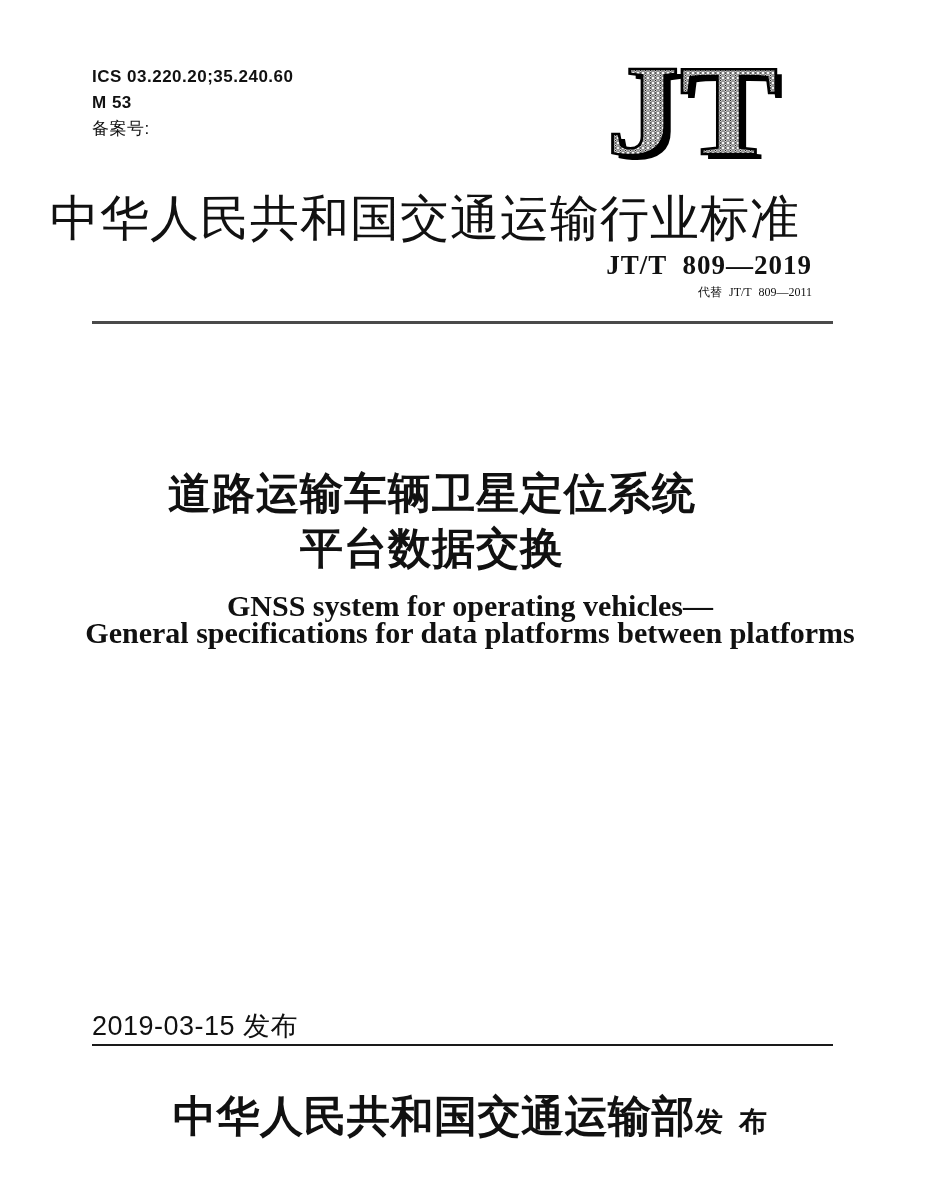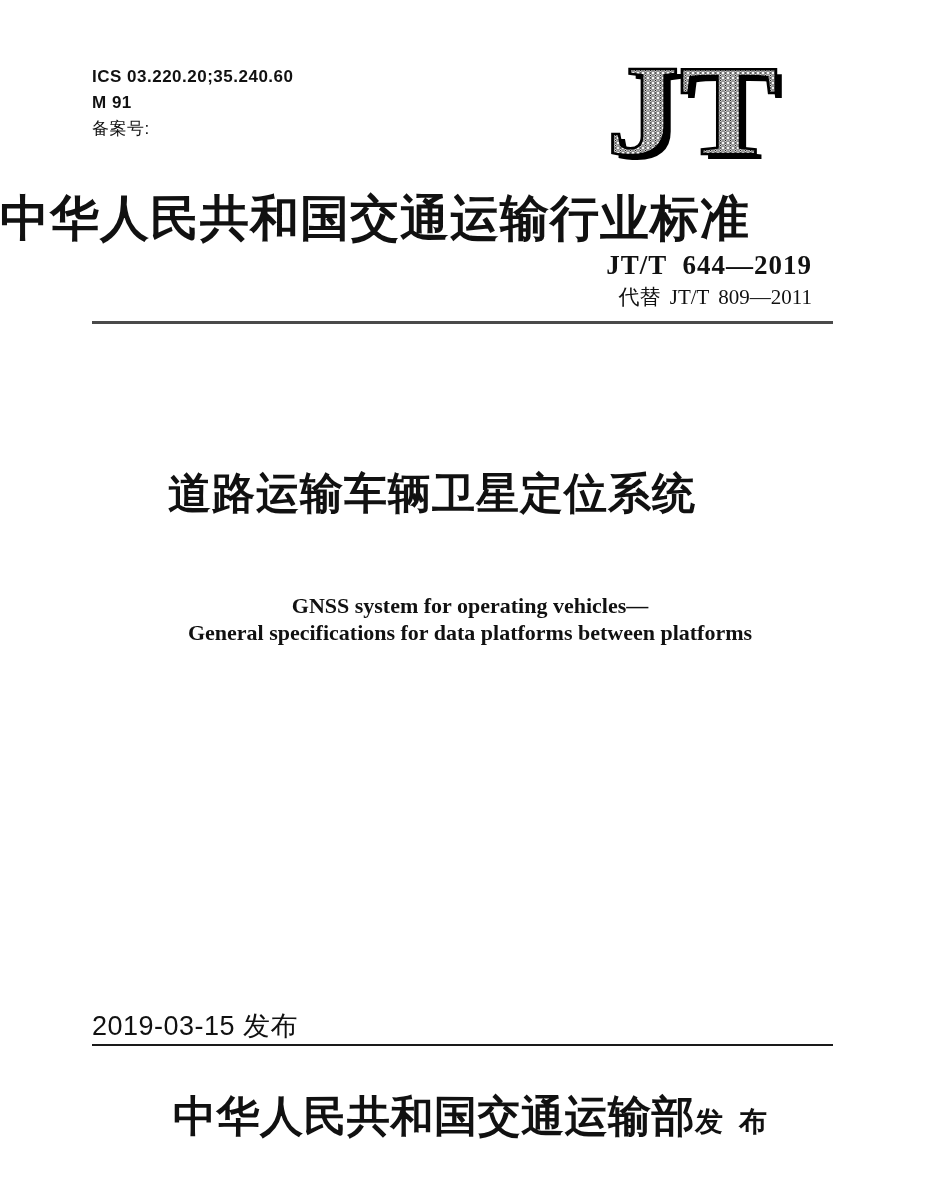--- a/index.html
+++ b/index.html
@@ -18,47 +18,47 @@
     font-family:"Liberation Sans","DejaVu Sans",sans-serif;
     font-size:17px;line-height:26px;font-weight:bold;
     letter-spacing:0.5px;
   }
   .ics-block .record{font-weight:400;}
   
   .jt-logo{position:absolute;left:598px;top:58px;width:200px;height:115px;}
   
   .std-header{
     position:absolute;left:0;top:186px;width:800px;
-    text-align:left;
-    font-size:49px;font-weight:bold;
+    text-align:right;
+    font-size:49px;font-weight:normal;
     letter-spacing:1px;white-space:nowrap;
   }
   
   .std-num-block{
     position:absolute;right:128px;top:251px;
     text-align:right;line-height:1.1;
   }
   .std-num{font-size:27px;font-weight:bold;word-spacing:8px;letter-spacing:1px;}
-  .std-replaces{font-size:21px;margin-top:5px;word-spacing:4px;}
+  .std-replaces{font-size:12px;margin-top:5px;word-spacing:4px;}
   .rule-top{
     position:absolute;left:92px;top:321px;width:741px;height:3px;
     background:#4a4a4a;
   }
   
   .title-zh{
     position:absolute;left:0;top:466px;width:864px;
     text-align:center;
     font-family:"Liberation Sans","DejaVu Sans",sans-serif;
     font-size:43px;font-weight:bold;line-height:55px;
     letter-spacing:1px;
   }
   .title-en{
     position:absolute;left:0;top:592px;width:940px;
     text-align:center;
-    font-size:22px;font-weight:bold;line-height:27px;
+    font-size:30px;font-weight:bold;line-height:27px;
   }
   
   .dates-row{
     position:absolute;left:92px;top:1008px;width:741px;
     display:flex;justify-content:space-between;
     font-family:"Liberation Sans","DejaVu Sans",sans-serif;
     font-size:27px;font-weight:500;letter-spacing:0.5px;
   }
   .rule-bottom{
     position:absolute;left:92px;top:1044px;width:741px;height:2px;
@@ -73,47 +73,48 @@
   .publisher-name{font-size:43px;font-weight:bold;letter-spacing:0.5px;}
   .publish-label{font-size:28px;font-weight:bold;letter-spacing:16px;margin-right:-16px;text-align:right;}
 </style>
 </head>
 <body>
 
 <div class="page">
 
   <div class="ics-block">
     <div>ICS 03.220.20;35.240.60</div>
-    <div>M 91</div>
+    <div>M 53</div>
     <div class="record">备案号:</div>
   </div>
 
   <svg class="jt-logo" viewBox="0 0 200 115" xmlns="http://www.w3.org/2000/svg" aria-hidden="true">
     <defs>
       <pattern id="jtpat" width="5" height="5" patternUnits="userSpaceOnUse">
         <rect width="5" height="5" fill="#f5f5f5"></rect>
         <path d="M0 2.5 L2.5 0 L5 2.5 L2.5 5 Z" fill="none" stroke="#1a1a1a" stroke-width="0.9"></path>
         <circle cx="2.5" cy="2.5" r="0.8" fill="#1a1a1a"></circle>
       </pattern>
     </defs>
     <text x="14" y="101" font-family="'Liberation Serif','DejaVu Serif',serif" font-weight="bold" font-size="130" fill="#000000" textLength="172" lengthAdjust="spacingAndGlyphs">JT</text>
     <text x="8" y="96" font-family="'Liberation Serif','DejaVu Serif',serif" font-weight="bold" font-size="130" fill="url(#jtpat)" stroke="#000000" stroke-width="2.5" textLength="172" lengthAdjust="spacingAndGlyphs">JT</text>
   </svg>
 
   <div class="std-header">中华人民共和国交通运输行业标准</div>
 
   <div class="std-num-block">
-    <div class="std-num">JT/T 644—2019</div>
+    <div class="std-num">JT/T 809—2019</div>
     <div class="std-replaces">代替 JT/T 809—2011</div>
   </div>
 
   <div class="rule-top"></div>
 
   <div class="title-zh">
     <div>道路运输车辆卫星定位系统</div>
+    <div>平台数据交换</div>
   </div>
 
   <div class="title-en">
     <div>GNSS system for operating vehicles—</div>
     <div>General specifications for data platforms between platforms</div>
   </div>
 
   <div class="dates-row">
     <span>2019-03-15 发布</span>
   </div>

